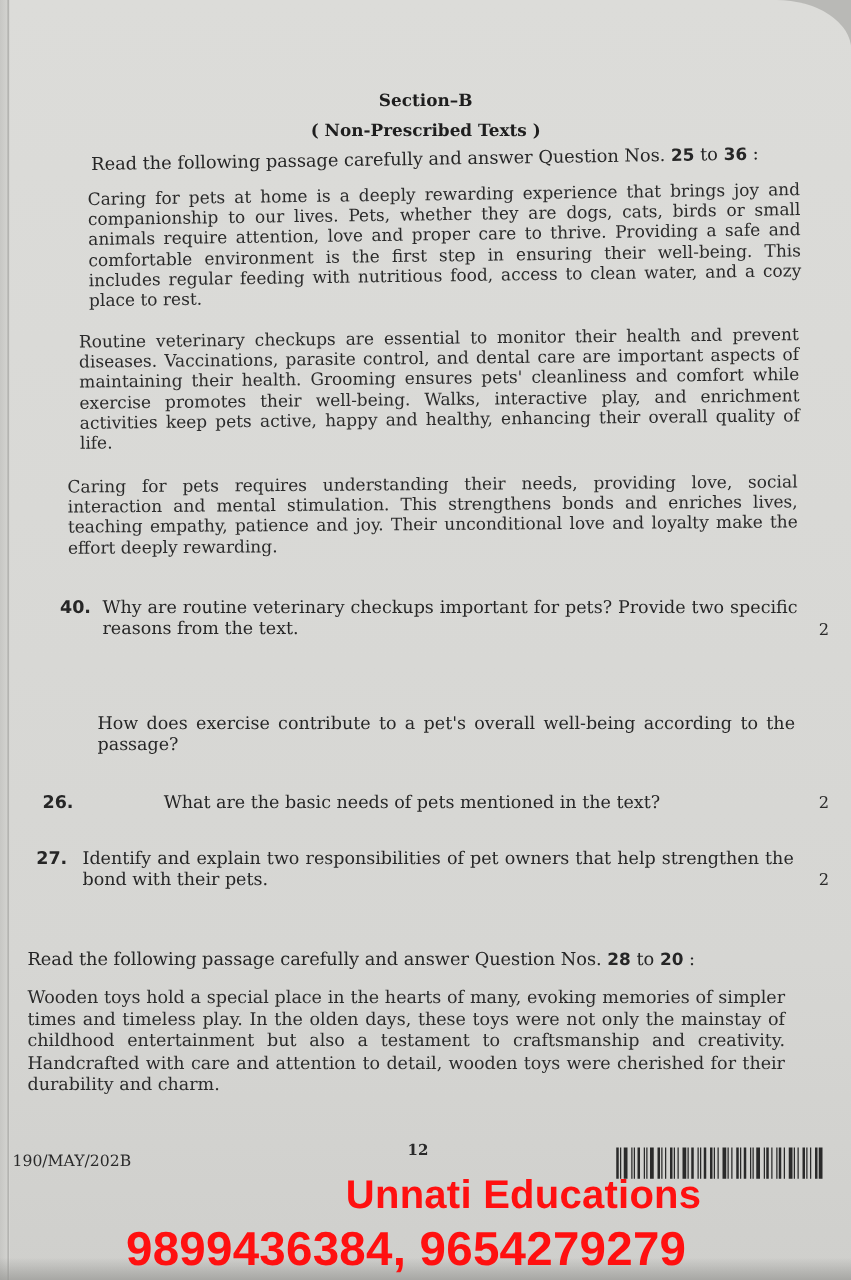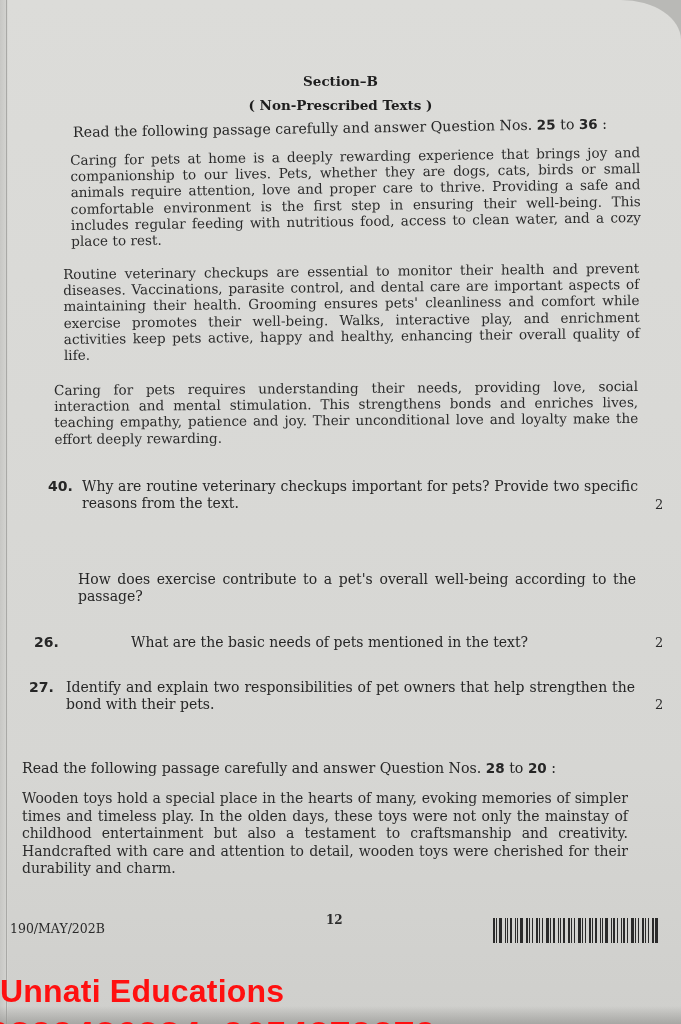--- a/index.html
+++ b/index.html
@@ -40,24 +40,23 @@
     .q .text { position: absolute; top: 0; text-align: justify; text-align-last: left; }
     .marks { position: absolute; font-size: 13px; color: #2a2a2a; }
     .or { position: absolute; left: 0; width: 681px; text-align: center; font-weight: bold; font-size: 13.5px;
       font-family: "DejaVu Sans", "Liberation Sans", sans-serif; color: #262626; }
     .footer-code { position: absolute; left: 10px; top: 921px; font-size: 12.5px; color: #2a2a2a; }
     .footer-code b { font-weight: normal; }
     .page-num { position: absolute; left: 326px; top: 913px; font-size: 12px; font-weight: bold; color: #2a2a2a; }
     .barcode { position: absolute; left: 493px; top: 918px; width: 168px; height: 25px; display: flex; gap: 0; }
     .barcode span { display: block; height: 100%; background: #2a2a2a; }
     .watermark {
-      position: absolute; left: 0; width: 561px; text-align: left;
+      position: absolute; left: 0; width: 561px; text-align: right;
       font-family: "Liberation Sans", "DejaVu Sans", sans-serif; font-weight: bold; color: #ff1010;
       letter-spacing: 0.2px;
-      margin-top: 36px;
     }
     .wm1 { top: 937px; font-size: 32px; left: 0px; }
     .wm2 { top: 979px; font-size: 38px; left: -12px; }
   </style>
 </head>
 <body>
 
 <div class="page">
   <div class="page-edge-left"></div>
   <div class="page-edge-left-line"></div>

